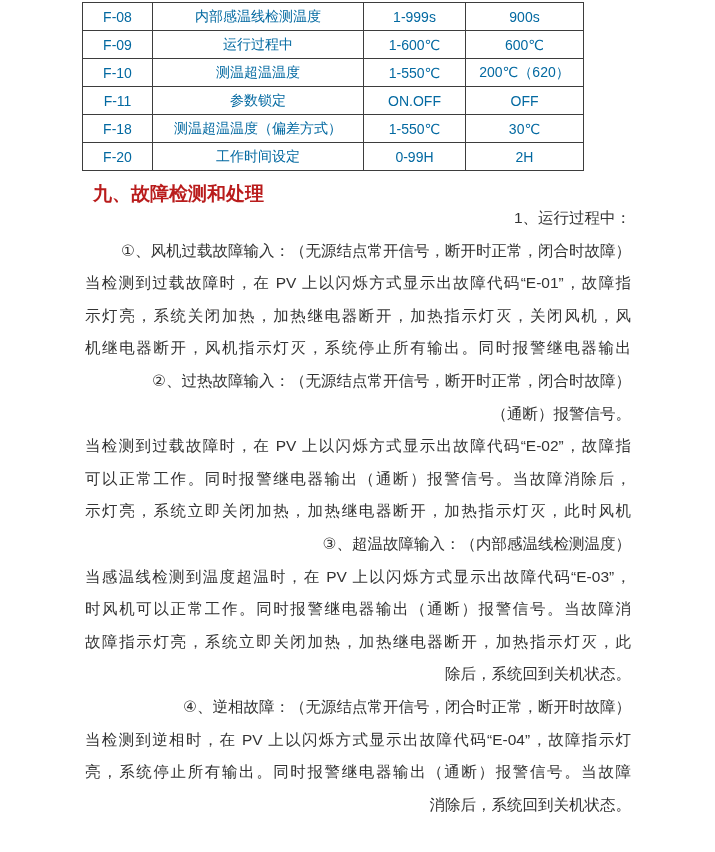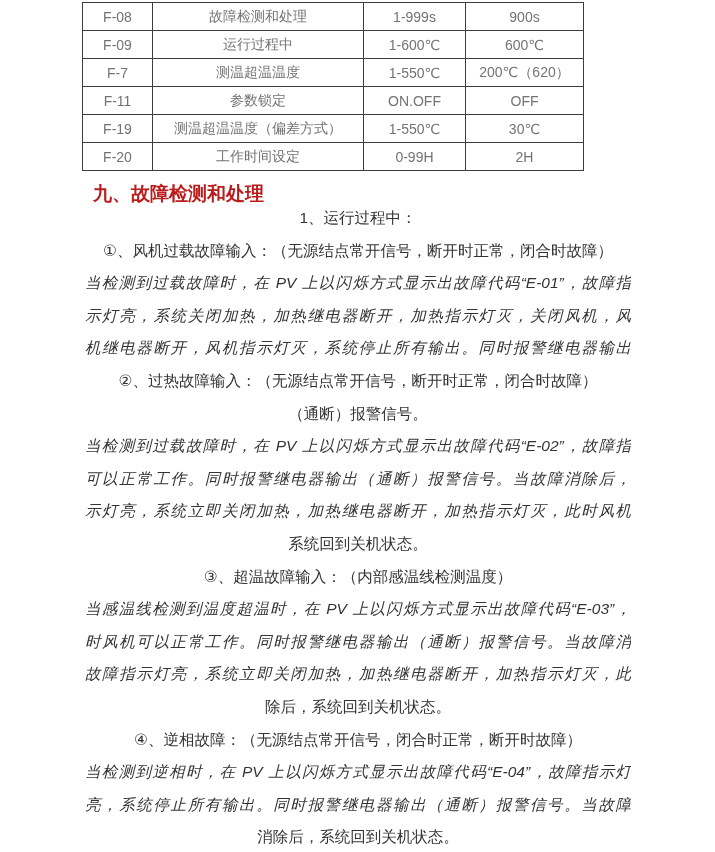--- a/index.html
+++ b/index.html
@@ -20,21 +20,21 @@
     border-collapse: collapse;
     table-layout: fixed;
   }
   .param-table td {
     border: 1px solid #3d3d3d;
     height: 27px;
     padding: 0 2px;
     text-align: center;
     vertical-align: middle;
     font-size: 14px;
-    color: #737373;
+    color: #0369a1;
     white-space: nowrap;
     overflow: hidden;
   }
 
   
   .section-heading {
     position: absolute;
     left: 85px; top: 169px;
     margin: 8px;
     font-size: 19px;
@@ -48,66 +48,65 @@
   .text-body {
     position: absolute;
     left: 85px; top: 202px;
     width: 546px;
     font-size: 15.5px;
     color: #333333;
   }
   .text-line {
     height: 32.6px;
     line-height: 32.6px;
-    text-align: center;
+    text-align: right;
     overflow: hidden;
   }
   .text-line.just {
     text-align: justify;
     text-align-last: justify;
-    font-style: italic;
   }
 </style>
 </head>
 <body>
 
 <table class="param-table">
   <colgroup>
     <col style="width:70px">
     <col style="width:211px">
     <col style="width:102px">
     <col style="width:118px">
   </colgroup>
   <tbody id="param-rows">
       <tr>
         <td>F-08</td>
-        <td>故障检测和处理</td>
+        <td>内部感温线检测温度</td>
         <td>1-999s</td>
         <td>900s</td>
       </tr>
       <tr>
         <td>F-09</td>
         <td>运行过程中</td>
         <td>1-600℃</td>
         <td>600℃</td>
       </tr>
       <tr>
-        <td>F-7</td>
+        <td>F-10</td>
         <td>测温超温温度</td>
         <td>1-550℃</td>
         <td>200℃（620）</td>
       </tr>
       <tr>
         <td>F-11</td>
         <td>参数锁定</td>
         <td>ON.OFF</td>
         <td>OFF</td>
       </tr>
       <tr>
-        <td>F-19</td>
+        <td>F-18</td>
         <td>测温超温温度（偏差方式）</td>
         <td>1-550℃</td>
         <td>30℃</td>
       </tr>
       <tr>
         <td>F-20</td>
         <td>工作时间设定</td>
         <td>0-99H</td>
         <td>2H</td>
       </tr>
@@ -121,21 +120,20 @@
   <div id="para-lines">
       <div class="text-line">①、风机过载故障输入：（无源结点常开信号，断开时正常，闭合时故障）</div>
       <div class="text-line just">当检测到过载故障时，在 PV 上以闪烁方式显示出故障代码“E-01”，故障指</div>
       <div class="text-line just">示灯亮，系统关闭加热，加热继电器断开，加热指示灯灭，关闭风机，风</div>
       <div class="text-line just">机继电器断开，风机指示灯灭，系统停止所有输出。同时报警继电器输出</div>
       <div class="text-line">②、过热故障输入：（无源结点常开信号，断开时正常，闭合时故障）</div>
       <div class="text-line">（通断）报警信号。</div>
       <div class="text-line just">当检测到过载故障时，在 PV 上以闪烁方式显示出故障代码“E-02”，故障指</div>
       <div class="text-line just">可以正常工作。同时报警继电器输出（通断）报警信号。当故障消除后，</div>
       <div class="text-line just">示灯亮，系统立即关闭加热，加热继电器断开，加热指示灯灭，此时风机</div>
-      <div class="text-line">系统回到关机状态。</div>
       <div class="text-line">③、超温故障输入：（内部感温线检测温度）</div>
       <div class="text-line just">当感温线检测到温度超温时，在 PV 上以闪烁方式显示出故障代码“E-03”，</div>
       <div class="text-line just">时风机可以正常工作。同时报警继电器输出（通断）报警信号。当故障消</div>
       <div class="text-line just">故障指示灯亮，系统立即关闭加热，加热继电器断开，加热指示灯灭，此</div>
       <div class="text-line">除后，系统回到关机状态。</div>
       <div class="text-line">④、逆相故障：（无源结点常开信号，闭合时正常，断开时故障）</div>
       <div class="text-line just">当检测到逆相时，在 PV 上以闪烁方式显示出故障代码“E-04”，故障指示灯</div>
       <div class="text-line just">亮，系统停止所有输出。同时报警继电器输出（通断）报警信号。当故障</div>
       <div class="text-line">消除后，系统回到关机状态。</div>
     </div>

